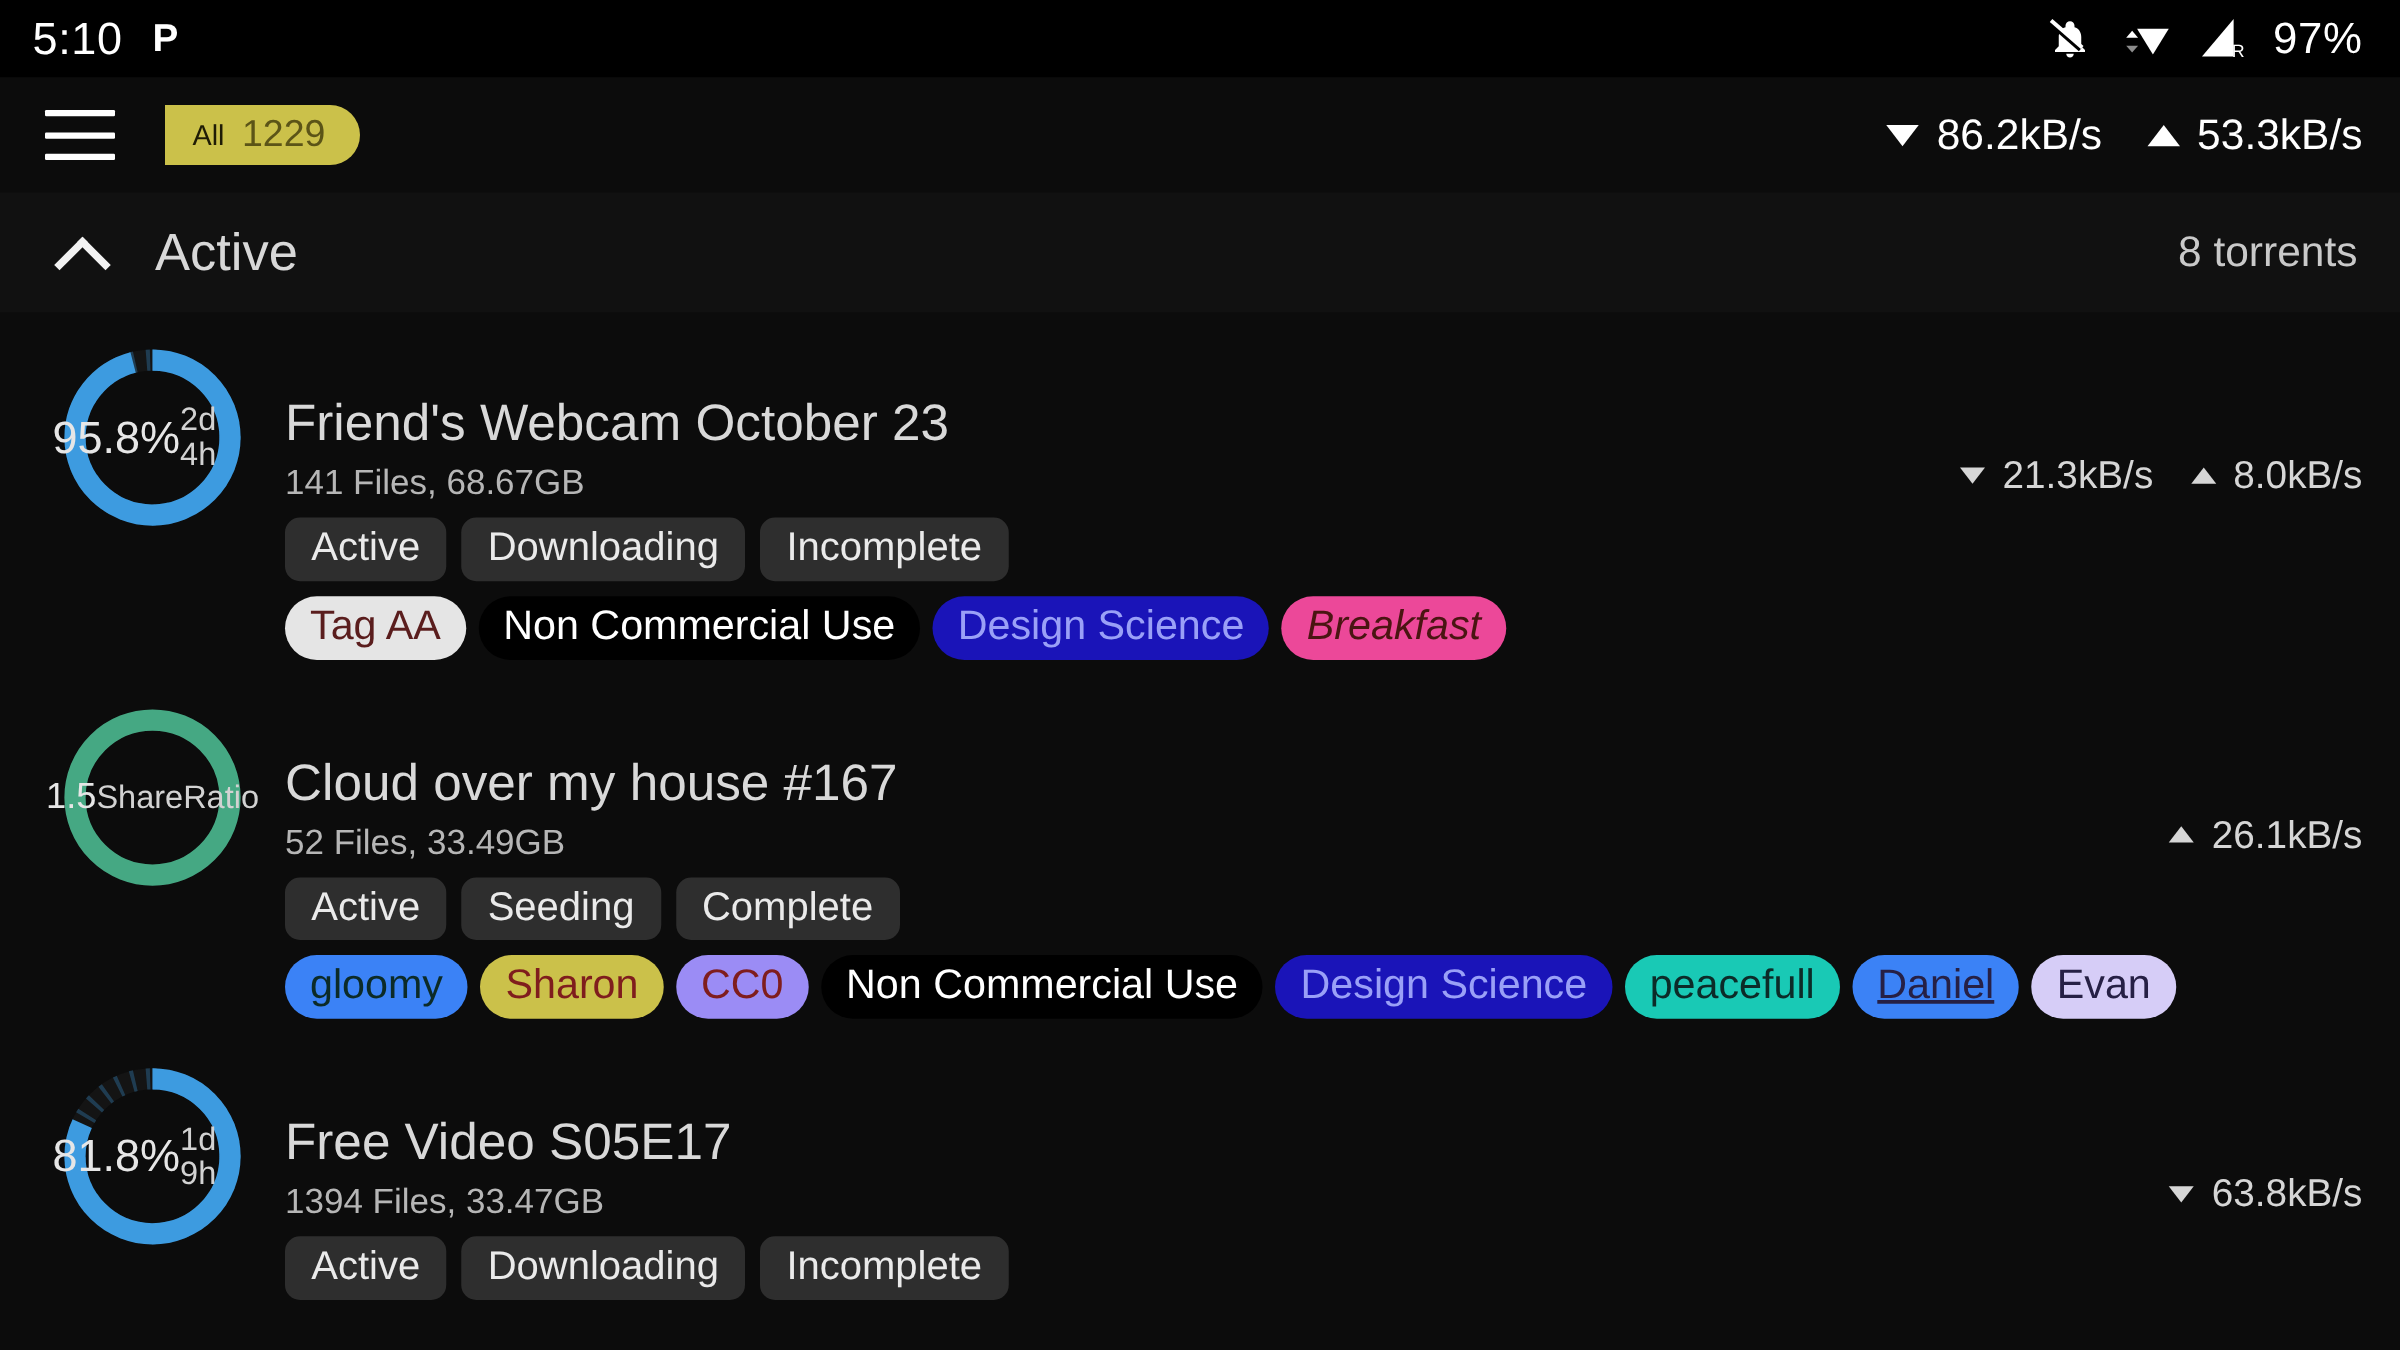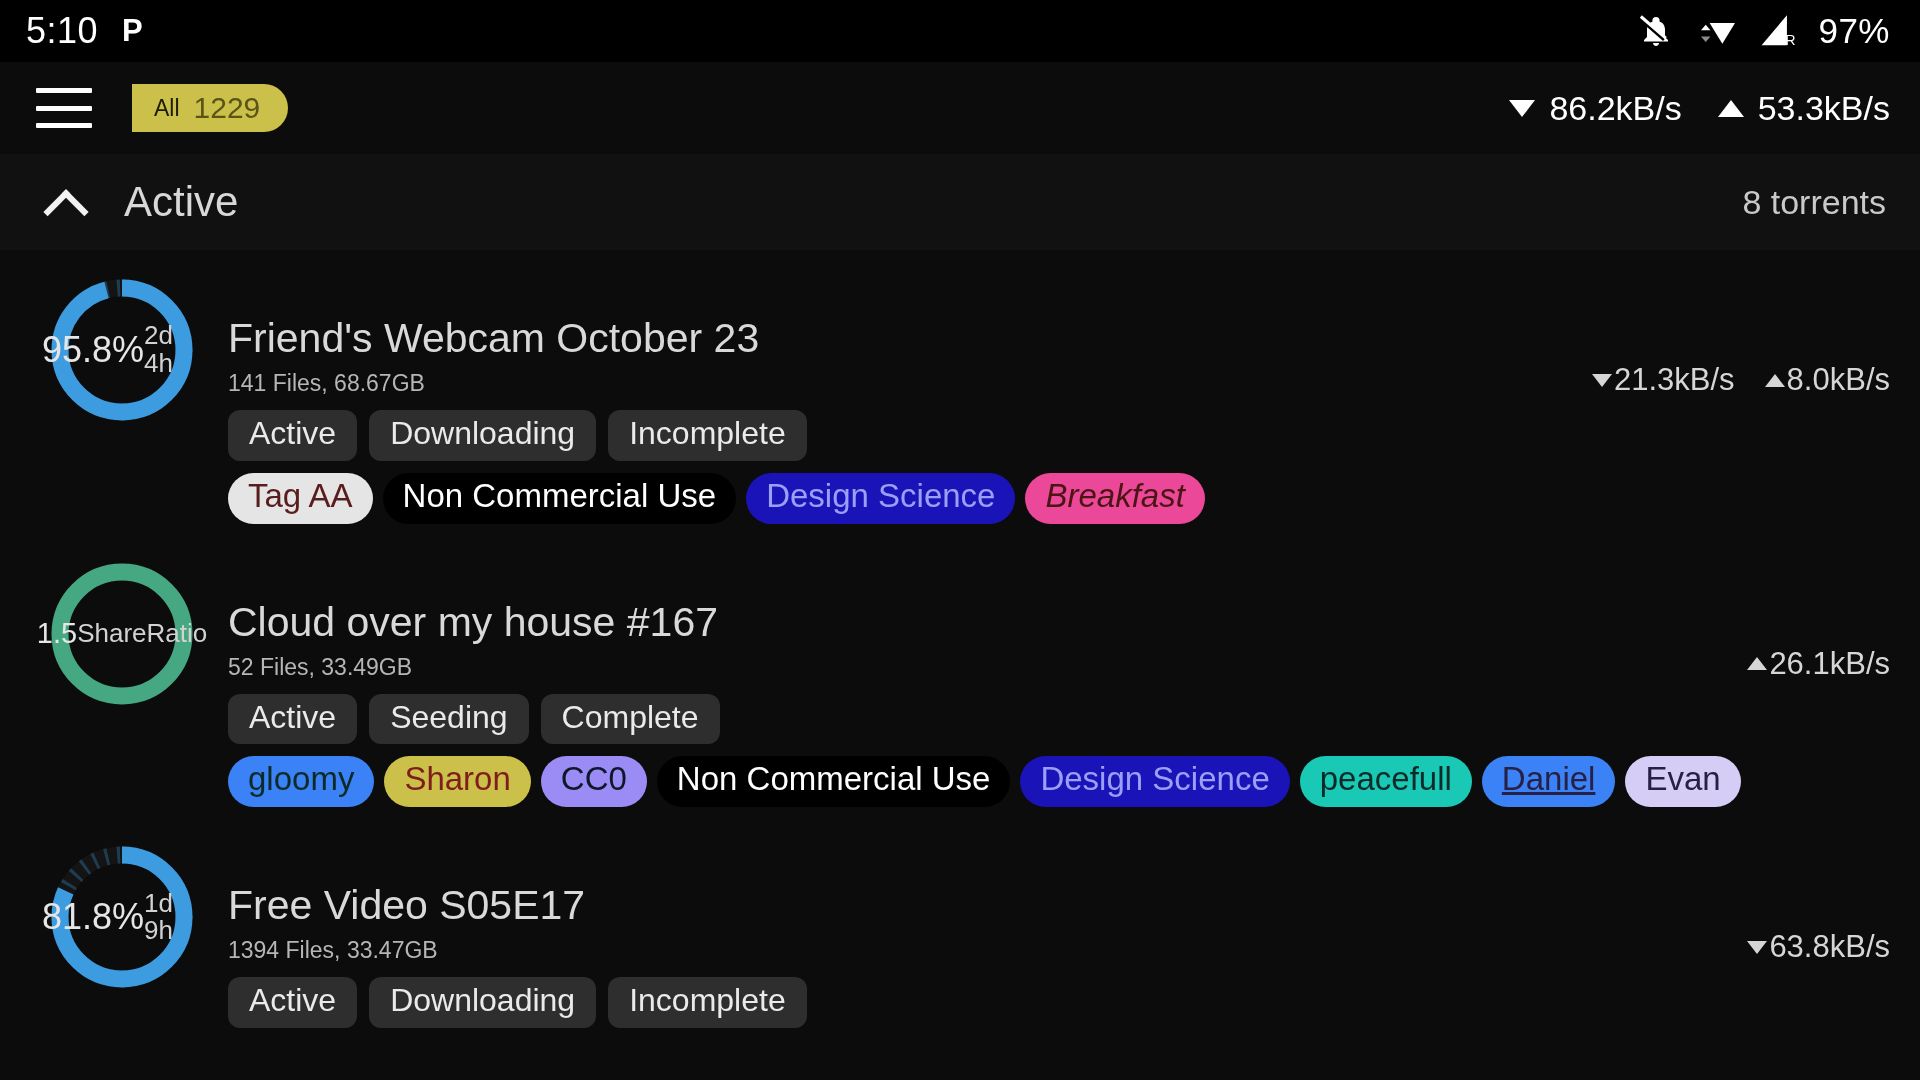--- a/index.html
+++ b/index.html
@@ -77,26 +77,26 @@
     position:absolute; inset:0; display:flex; flex-direction:row;
     align-items:center; justify-content:center; line-height:1.06;
   }
   .ring-main{ color:#e6e6e6; font-size:36px; }
   .ring-main.small{ font-size:29px; }
   .ring-sub{ color:#d2d2d2; font-size:26px; }
 
   .tinfo{ flex:1; min-width:0; padding-left:18px; padding-top:4px;margin-top:48px; }
   .trow-top{ display:flex; align-items:flex-start; }
   .tname{ color:#d9d9d9; font-size:41px; line-height:1.12; }
-  .tmeta{ color:#b6b6b6; font-size:23px; margin-top:8px; }
+  .tmeta{ color:#b6b6b6; font-size:28px; margin-top:8px; }
   .tspeed{
     margin-left:auto; display:flex; align-items:center; gap:30px;
     color:#d6d6d6; font-size:31px; padding-top:46px; white-space:nowrap;
   }
-  .tspeed .speed{ gap:2px; }
+  .tspeed .speed{ gap:14px; }
   .tspeed .tri.down{ border-left-width:10px; border-right-width:10px; border-top-width:13px;
                      border-top-color:#d6d6d6; }
   .tspeed .tri.up{ border-left-width:10px; border-right-width:10px; border-bottom-width:13px;
                    border-bottom-color:#d6d6d6; }
 
   .chips{ display:flex; flex-wrap:wrap; gap:12px; margin-top:12px; }
   .chip-status{
     background:#2e2e2e; color:#eaeaea; font-size:32px;
     padding:5px 21px 8px; border-radius:12px; line-height:1.18;
   }
@@ -250,21 +250,21 @@
 
       <div class="chips">
         <span class="chip-status">Active</span>
           <span class="chip-status">Seeding</span>
           <span class="chip-status">Complete</span>
       </div>
 
       <div class="tags">
         <span class="tag" style="background:#3b82f6;color:#0c2b28;">gloomy</span>
           <span class="tag" style="background:#cbc14a;color:#7f1d1d;">Sharon</span>
-          <span class="tag" style="background:#9b8cf5;color:#0f172a;">CC0</span>
+          <span class="tag" style="background:#9b8cf5;color:#7f1d1d;">CC0</span>
           <span class="tag" style="background:#000000;color:#ffffff;">Non Commercial Use</span>
           <span class="tag" style="background:#1a14b8;color:#9aa0f7;">Design Science</span>
           <span class="tag" style="background:#19c9b5;color:#0c2b28;">peacefull</span>
           <span class="tag" style="background:#3b82f6;color:#262045;text-decoration:underline;">Daniel</span>
           <span class="tag" style="background:#d6cdf7;color:#262045;">Evan</span>
       </div>
     </div>
   </div>
     <div class="torrent">
     <div class="ring-wrap">

